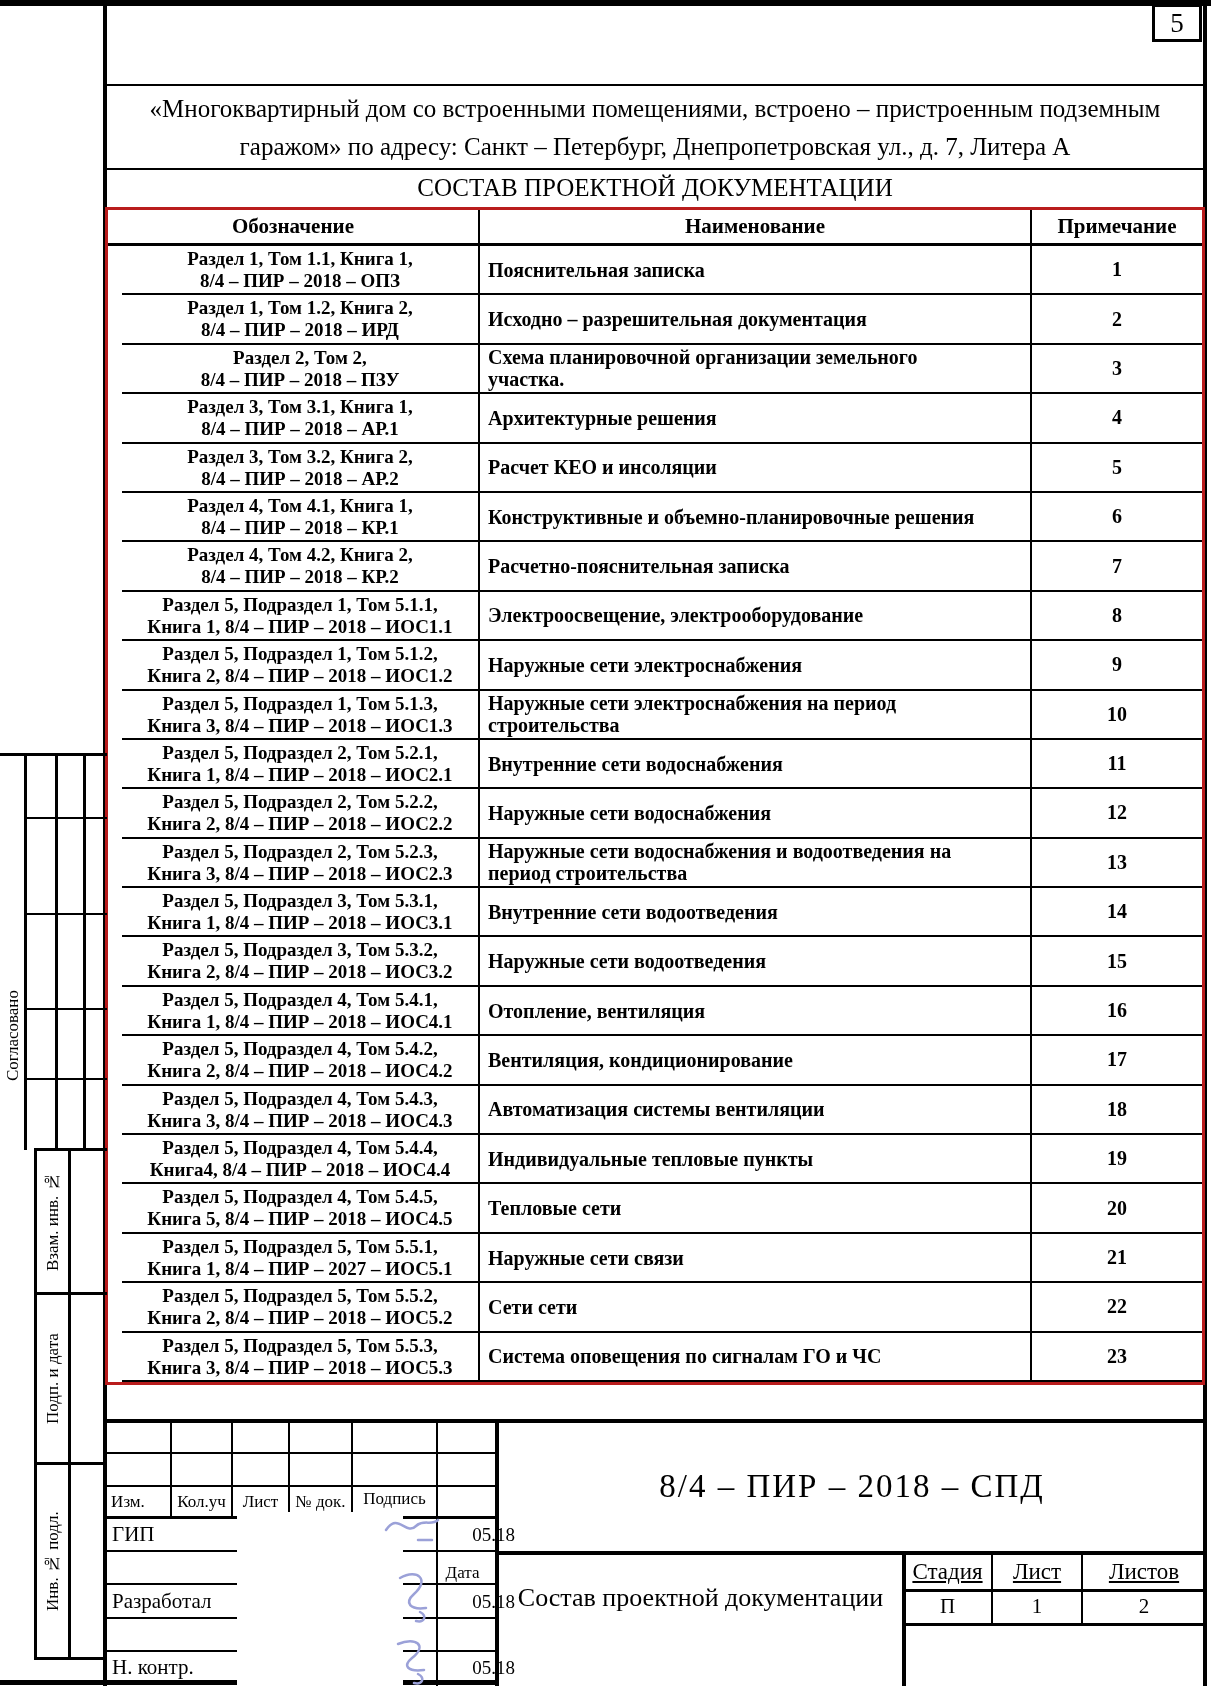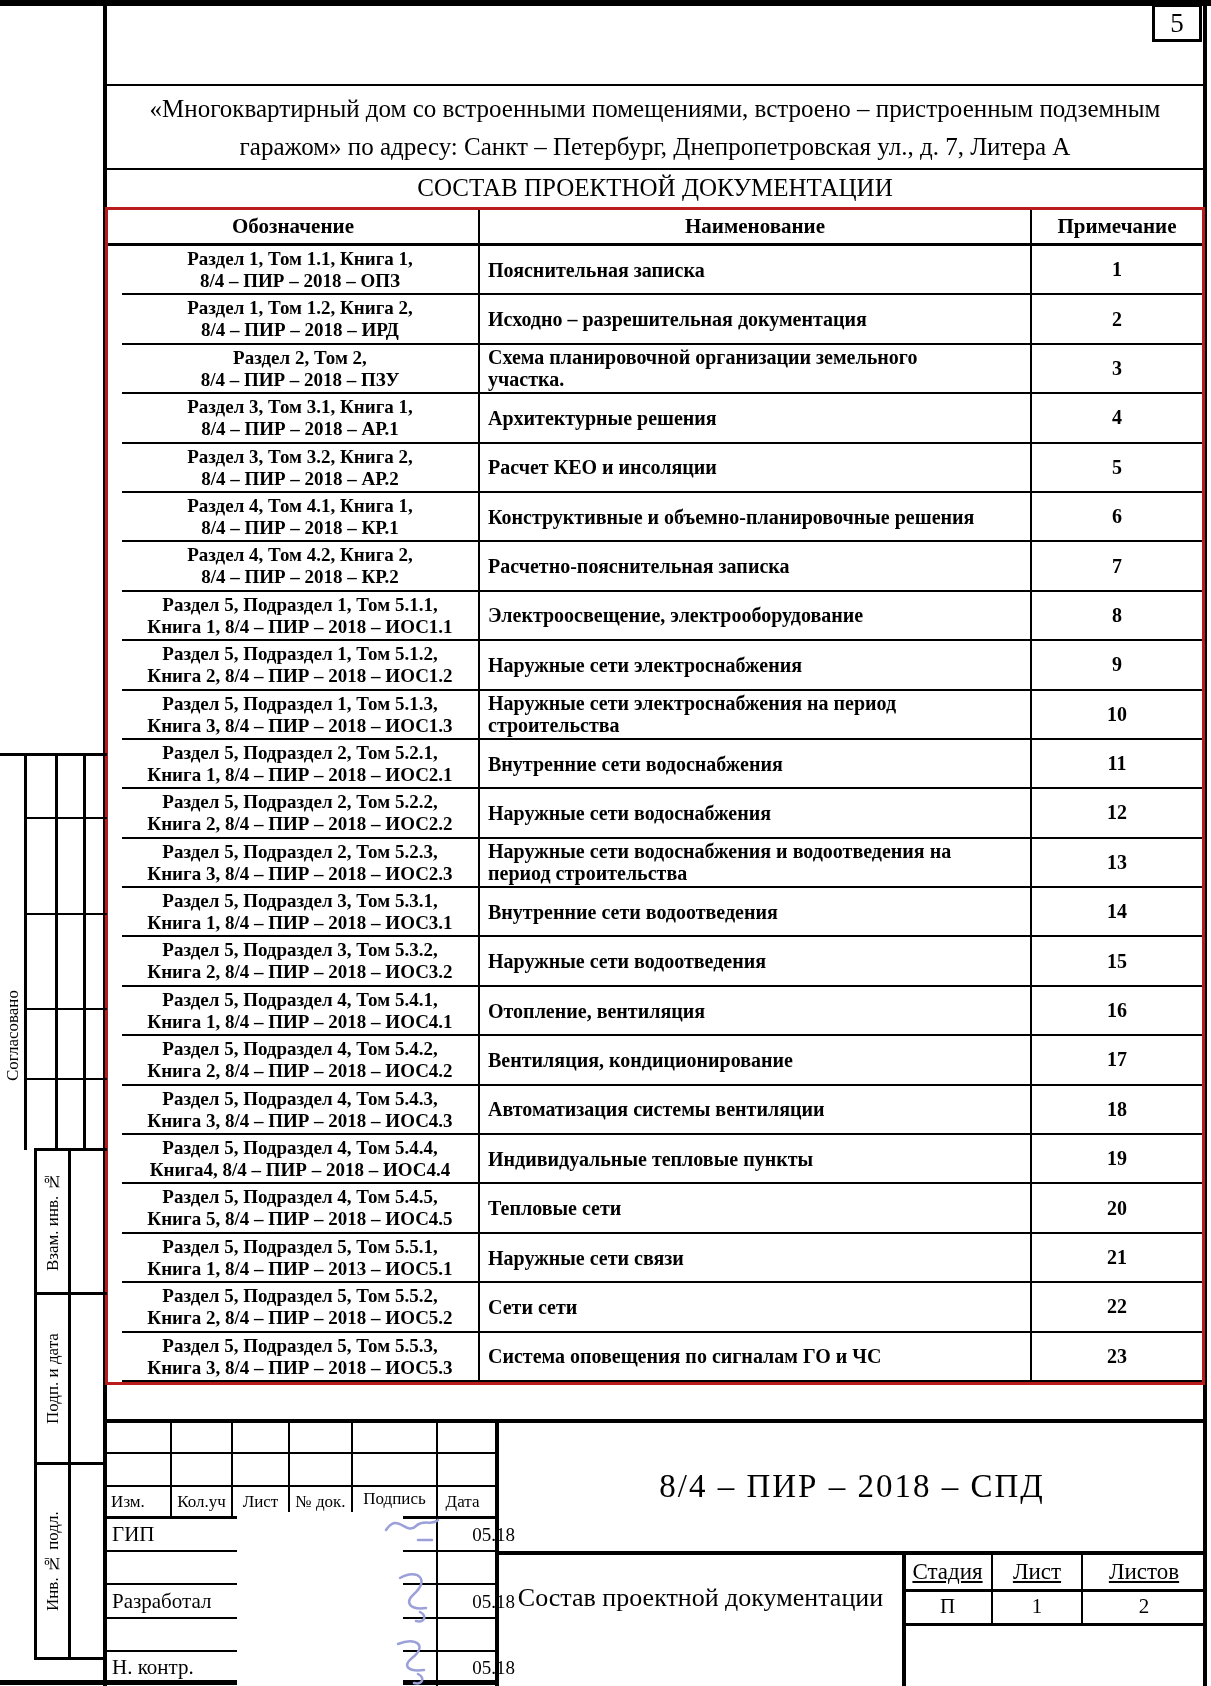--- a/index.html
+++ b/index.html
@@ -206,21 +206,21 @@
 
     <div class="c1">
       <div class="d1">Раздел 5, Подраздел 4, Том 5.4.5,</div>
       <div class="d2">Книга 5, 8/4 – ПИР – 2018 – ИОС4.5</div>
     </div>
     <div class="c2 nm">Тепловые сети</div>
     <div class="c3 nt" style="border-right:none">20</div>
 
     <div class="c1">
       <div class="d1">Раздел 5, Подраздел 5, Том 5.5.1,</div>
-      <div class="d2">Книга 1, 8/4 – ПИР – 2013 – ИОС5.1</div>
+      <div class="d2">Книга 1, 8/4 – ПИР – 2027 – ИОС5.1</div>
     </div>
     <div class="c2 nm">Наружные сети связи</div>
     <div class="c3 nt" style="border-right:none">21</div>
 
     <div class="c1">
       <div class="d1">Раздел 5, Подраздел 5, Том 5.5.2,</div>
       <div class="d2">Книга 2, 8/4 – ПИР – 2018 – ИОС5.2</div>
     </div>
     <div class="c2 nm">Сети сети</div>
     <div class="c3 nt" style="border-right:none">22</div>
@@ -267,21 +267,21 @@
   <div class="ln" style="left:107px;top:1583px;width:390px;height:2px"></div>
   <div class="ln" style="left:107px;top:1617px;width:390px;height:2px"></div>
   <div class="ln" style="left:107px;top:1650px;width:390px;height:2px"></div>
   <div class="ln" style="left:0;top:1680px;width:498px;height:5px"></div>
 
   <div class="txt rev-h center" style="left:107px;top:1487px;width:42px;height:29px">Изм.</div>
   <div class="txt rev-h center" style="left:172px;top:1487px;width:59px;height:29px">Кол.уч</div>
   <div class="txt rev-h center" style="left:233px;top:1487px;width:55px;height:29px">Лист</div>
   <div class="txt rev-h center" style="left:290px;top:1487px;width:61px;height:29px">№ док.</div>
   <div class="txt rev-h center" style="left:353px;top:1484px;width:83px;height:29px">Подпись</div>
-  <div class="txt rev-h center" style="left:438px;top:1487px;width:49px;height:29px">Дата</div>
+  <div class="txt rev-h center" style="left:438px;top:1558px;width:49px;height:29px">Дата</div>
 
   <div class="whiteout" style="left:237px;top:1512px;width:166px;height:174px"></div>
 
   <div class="staff" style="left:112px;top:1522px">ГИП</div>
   <div class="date" style="left:438px;top:1521px;width:57px;height:28px">05.18</div>
   <div class="staff" style="left:112px;top:1589px">Разработал</div>
   <div class="date" style="left:438px;top:1588px;width:57px;height:28px">05.18</div>
   <div class="staff" style="left:112px;top:1655px">Н. контр.</div>
   <div class="date" style="left:438px;top:1654px;width:57px;height:28px">05.18</div>
 

